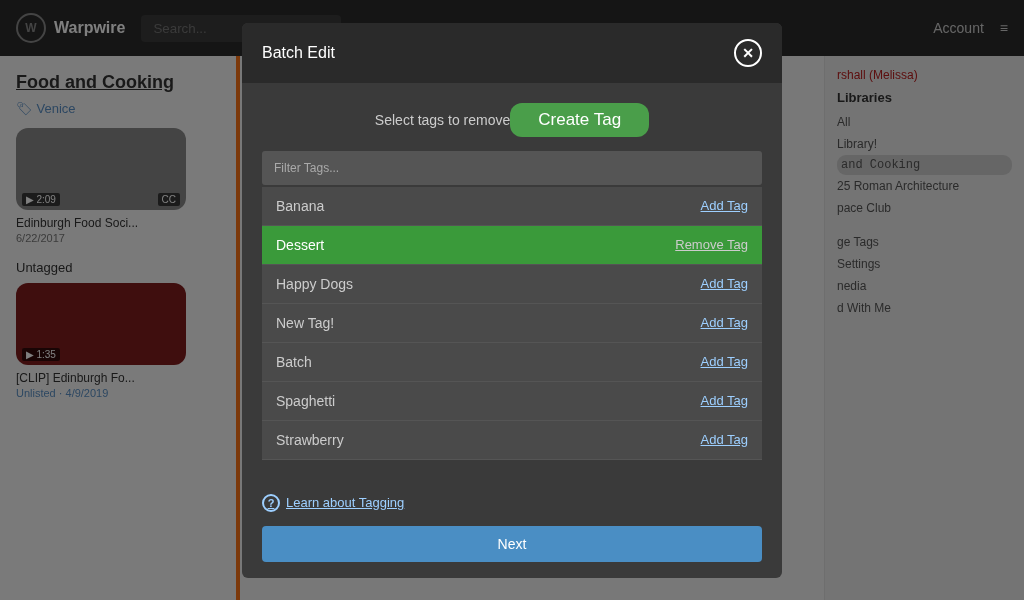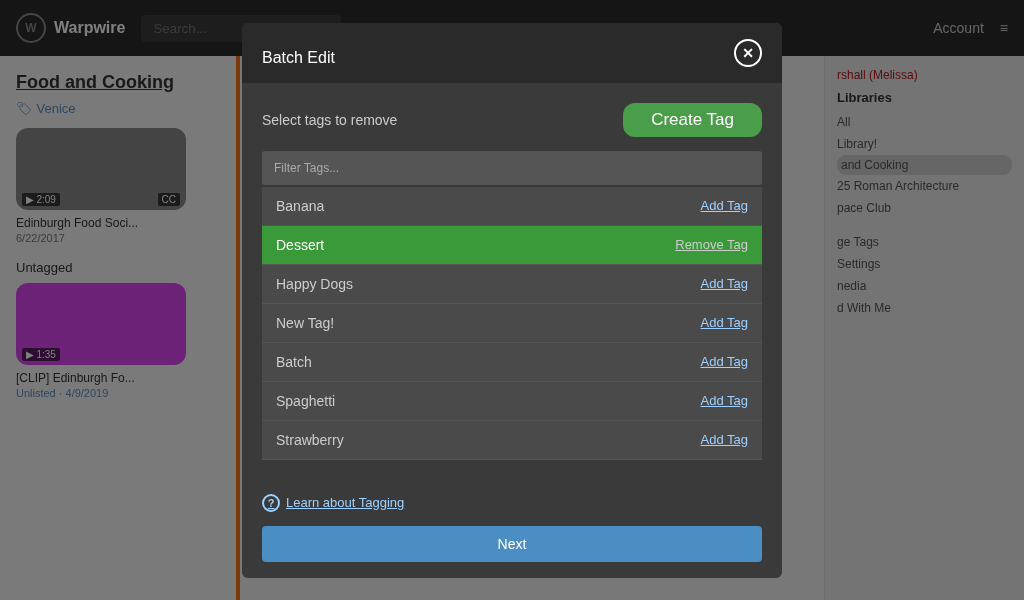--- a/index.html
+++ b/index.html
@@ -146,21 +146,21 @@
       display: flex;
       flex-direction: column;
       overflow: hidden;
       position: relative;
     }
 
     .modal-header {
       background: #2a2a2a;
       padding: 16px 20px;
       display: flex;
-      align-items: flex-end;
+      align-items: center;
       justify-content: space-between;
     }
 
     .modal-title {
       color: white;
       font-size: 16px;
       font-weight: 500;
     }
 
     .close-btn {
@@ -179,21 +179,21 @@
       padding: 20px;
       display: flex;
       flex-direction: column;
       flex: 1;
       overflow: hidden;
     }
 
     .modal-subtitle-row {
       display: flex;
       align-items: center;
-      justify-content: space-between;
+      justify-content: center;
       margin-bottom: 14px;
     }
 
     .modal-subtitle {
       color: #ccc;
       font-size: 14px;
     }
 
     .create-tag-btn {
       background: #4a9e4a;
@@ -326,34 +326,34 @@
         <span>🏷</span>
         <span>Venice</span>
       </div>
       <div class="bg-video-card">
         <div style="position:absolute;bottom:4px;left:6px;background:rgba(0,0,0,0.6);color:white;font-size:10px;padding:1px 4px;border-radius:2px;">▶ 2:09</div>
         <div style="position:absolute;bottom:4px;right:6px;background:rgba(0,0,0,0.6);color:white;font-size:10px;padding:1px 4px;border-radius:2px;">CC</div>
       </div>
       <div style="font-size:12px;color:#333;margin-bottom:2px;">Edinburgh Food Soci...</div>
       <div style="font-size:11px;color:#777;">6/22/2017</div>
       <div class="bg-section-title">Untagged</div>
-      <div class="bg-video-card" style="background:#d946ef;">
+      <div class="bg-video-card" style="background:#7f1d1d;">
         <div style="position:absolute;bottom:4px;left:6px;background:rgba(0,0,0,0.6);color:white;font-size:10px;padding:1px 4px;border-radius:2px;">▶ 1:35</div>
       </div>
       <div style="font-size:12px;color:#333;margin-bottom:2px;">[CLIP] Edinburgh Fo...</div>
       <div style="font-size:11px;color:#5a8fc4;">Unlisted · 4/9/2019</div>
     </div>
   </div>
 
   <div class="bg-sidebar-right">
     <div style="font-size:12px;color:#b91c1c;margin-bottom:8px;">rshall (Melissa)</div>
     <div style="font-size:13px;color:#333;font-weight:600;margin-bottom:6px;">Libraries</div>
     <div class="bg-sidebar-right-item">All</div>
     <div class="bg-sidebar-right-item">Library!</div>
-    <div class="bg-sidebar-right-item" style="background:#ccc;padding:3px 4px;border-radius:9px;">and Cooking</div>
+    <div class="bg-sidebar-right-item" style="background:#ccc;padding:3px 4px;border-radius:9px;font-family:Liberation Mono, monospace;">and Cooking</div>
     <div class="bg-sidebar-right-item">25 Roman Architecture</div>
     <div class="bg-sidebar-right-item">pace Club</div>
     <div style="margin-top:12px;">
       <div class="bg-sidebar-right-item">ge Tags</div>
       <div class="bg-sidebar-right-item">Settings</div>
       <div class="bg-sidebar-right-item">nedia</div>
       <div class="bg-sidebar-right-item">d With Me</div>
     </div>
   </div>
 </div>

